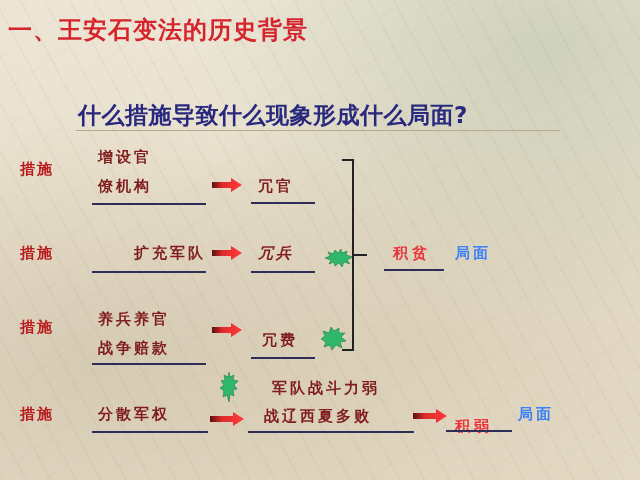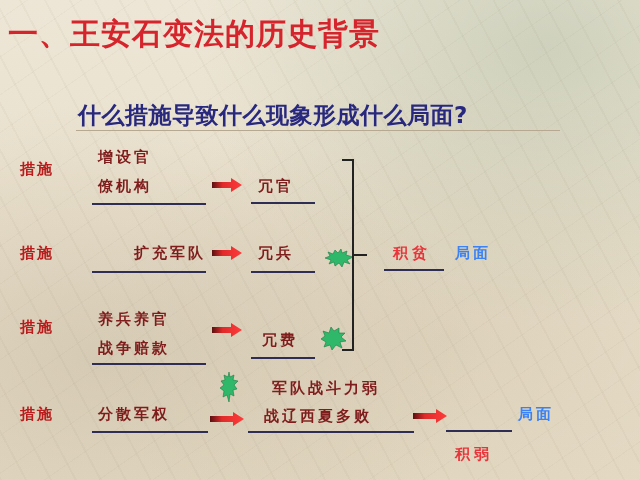--- a/index.html
+++ b/index.html
@@ -13,21 +13,21 @@
       linear-gradient(180deg, #ede6d6 0%, #e9e0cc 50%, #e6dcc6 100%);
   }
   .bgtex {
     position: absolute; inset: 0; pointer-events: none;
     background-image:
       repeating-linear-gradient(62deg, rgba(140,125,100,0.06) 0 2px, rgba(0,0,0,0) 2px 22px),
       repeating-linear-gradient(-35deg, rgba(140,125,100,0.05) 0 1px, rgba(0,0,0,0) 1px 31px);
   }
   .abs { position: absolute; white-space: nowrap; }
   .title {
-    left: 8px; top: 14px; font-size: 30px; font-weight: bold; color: #d6242c;
+    left: 8px; top: 14px; font-size: 24px; font-weight: bold; color: #d6242c;
     letter-spacing: 1px;
     text-align: right;
   }
   .question {
     left: 78px; top: 100px; font-size: 23px; font-weight: bold; color: #28287e;
     letter-spacing: 0.5px;
   }
   .q-line { position: absolute; left: 76px; top: 130px; width: 484px; height: 1px; background: #b7a991; }
   .label { font-size: 15px; font-weight: bold; color: #b91c1c; letter-spacing: 2px; }
   .blue { font-size: 15px; font-weight: bold; color: #7f1d1d; letter-spacing: 3px; }
@@ -64,21 +64,21 @@
 </svg>
 <div class="abs blue" style="left:258px; top:177px;">冗官</div>
 <div class="uline" style="left:251px; top:202px; width:64px;"></div>
 
 <div class="abs label" style="left:20px; top:244px;">措施</div>
 <div class="abs blue" style="left:98px; top:244px;margin-left:36px;">扩充军队</div>
 <div class="uline" style="left:92px; top:271px; width:114px;"></div>
 <svg class="arrow" style="left:212px; top:246px;" viewBox="0 0 30 14">
   <polygon points="0,4 19,4 19,0 30,7 19,14 19,10 0,10" fill="url(#ag1)"></polygon>
 </svg>
-<div class="abs blue" style="left:258px; top:244px;">冗兵</div>
+<div class="abs blue" style="left:258px; top:244px;font-style:italic;">冗兵</div>
 <div class="uline" style="left:251px; top:271px; width:64px;"></div>
 <svg class="burst" style="left:325px; top:249px;" width="28" height="18" viewBox="0 0 28 18">
   <polygon points="0,9 5,7 3,3 8,5 10,1 13,4 16,0 17,4 22,2 21,6 28,8 22,11 25,15 19,13 17,18 14,14 10,17 9,13 4,15 6,11" fill="#2fb86a" stroke="#1c7a42" stroke-width="0.6"></polygon>
 </svg>
 
 <div class="abs label" style="left:20px; top:318px;">措施</div>
 <div class="abs blue" style="left:98px; top:310px;">养兵养官</div>
 <div class="abs blue" style="left:98px; top:339px;">战争赔款</div>
 <div class="uline" style="left:92px; top:363px; width:114px;"></div>
 <svg class="arrow" style="left:212px; top:323px;" viewBox="0 0 30 14">
@@ -105,15 +105,15 @@
 </svg>
 <svg class="arrow" style="left:210px; top:412px; width:34px;" viewBox="0 0 34 14">
   <polygon points="0,4 23,4 23,0 34,7 23,14 23,10 0,10" fill="url(#ag1)"></polygon>
 </svg>
 <div class="abs blue" style="left:248px; top:379px;margin-left:24px;">军队战斗力弱</div>
 <div class="abs blue" style="left:264px; top:407px;">战辽西夏多败</div>
 <div class="uline" style="left:248px; top:431px; width:166px;"></div>
 <svg class="arrow" style="left:413px; top:409px; width:34px;" viewBox="0 0 34 14">
   <polygon points="0,4 23,4 23,0 34,7 23,14 23,10 0,10" fill="url(#ag1)"></polygon>
 </svg>
-<div class="abs red" style="left:455px; top:417px;margin-top:28px;">积弱</div>
+<div class="abs red" style="left:455px; top:417px;">积弱</div>
 <div class="uline" style="left:446px; top:430px; width:66px;"></div>
 <div class="abs black" style="left:518px; top:405px;">局面</div>
 
 </body></html>

